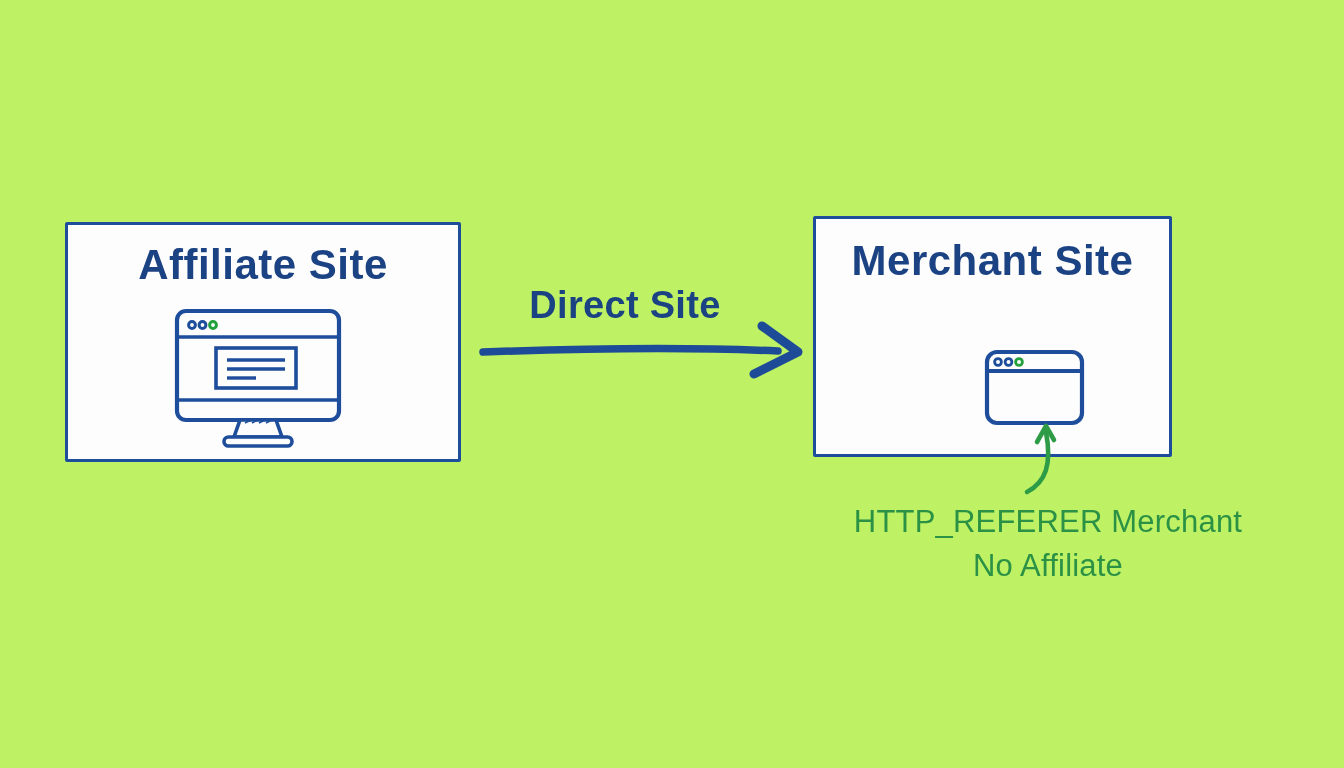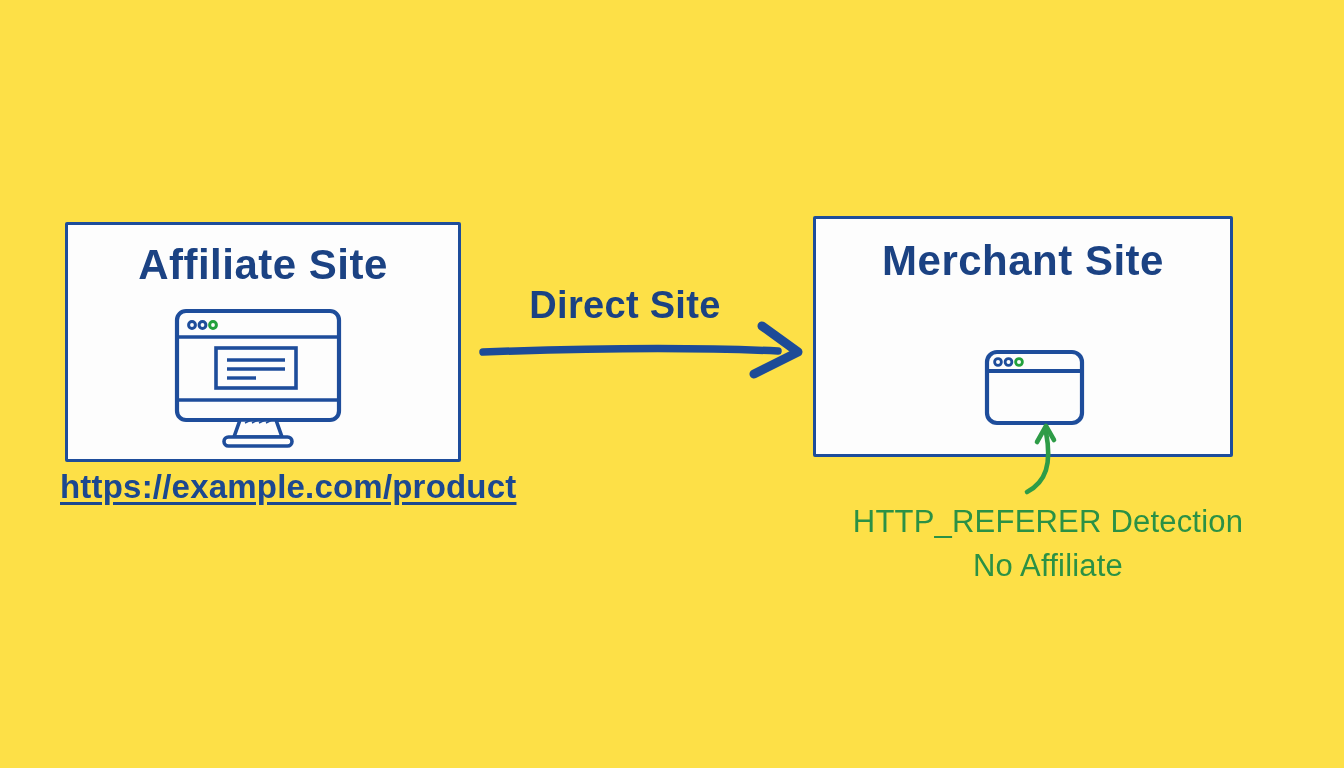--- a/index.html
+++ b/index.html
@@ -5,32 +5,32 @@
   html, body {
     margin: 0;
     padding: 0;
     background: #ffffff;
     font-family: "Liberation Sans", sans-serif;
   }
   .canvas {
     position: relative;
     width: 1344px;
     height: 768px;
-    background: #fde047;
+    background: #bef264;
     overflow: hidden;
   }
   .site-box {
     position: absolute;
     border: 3px solid #1e4d9b;
     border-radius: 2px;
     background: #fdfdfd;
     box-sizing: border-box;
   }
   .box-affiliate { left: 65px;  top: 222px; width: 396px; height: 240px; }
-  .box-merchant  { left: 813px; top: 216px; width: 420px; height: 241px; }
+  .box-merchant  { left: 813px; top: 216px; width: 359px; height: 241px; }
   .box-title {
     position: absolute;
     left: 0;
     width: 100%;
     text-align: center;
     font-size: 42px;
     font-weight: bold;
     color: #1b4283;
     letter-spacing: 0.5px;
   }
@@ -109,21 +109,20 @@
       <polygon points="67,116 103,116 109,133 61,133" fill="#fdfdfd" stroke="#1e4d9b" stroke-width="3.6"></polygon>
       <line x1="72" y1="119" x2="78" y2="116" stroke="#1e4d9b" stroke-width="1.4"></line>
       <line x1="79" y1="119" x2="85" y2="116" stroke="#1e4d9b" stroke-width="1.4"></line>
       <line x1="86" y1="119" x2="92" y2="116" stroke="#1e4d9b" stroke-width="1.4"></line>
       <line x1="93" y1="119" x2="99" y2="116" stroke="#1e4d9b" stroke-width="1.4"></line>
 
       <rect x="51" y="133" width="68" height="9" rx="4.5" fill="#fdfdfd" stroke="#1e4d9b" stroke-width="3.6"></rect>
     </svg>
   </div>
 
-  <div class="url-label">https://example.com/product</div>
 
   <div class="direct-link-label">Direct Site</div>
 
   <div class="icon-abs direct-link-arrow-wrap">
     <svg width="330" height="62" viewBox="0 0 330 62">
       <path d="M 5,32 C 90,29 210,27 300,31" fill="none" stroke="#1d4b97" stroke-width="7.5" stroke-linecap="round"></path>
       <polyline points="284,6 320,32 276,54" fill="none" stroke="#1d4b97" stroke-width="9" stroke-linecap="round" stroke-linejoin="round"></polyline>
     </svg>
   </div>
 
@@ -142,17 +141,17 @@
   </div>
 
   <div class="icon-abs referer-arrow-wrap">
     <svg width="62" height="82" viewBox="0 0 62 82">
       <path d="M 17,74 C 36,64 42,46 36,14" fill="none" stroke="#2e9c47" stroke-width="4.6" stroke-linecap="round"></path>
       <polyline points="27,24 36,8 44,22" fill="none" stroke="#2e9c47" stroke-width="4.6" stroke-linecap="round" stroke-linejoin="round"></polyline>
     </svg>
   </div>
 
   <div class="referer-note">
-    <div>HTTP_REFERER Detection</div>
+    <div>HTTP_REFERER Merchant</div>
     <div>No Affiliate</div>
   </div>
 
 </div>
 
 </body></html>

